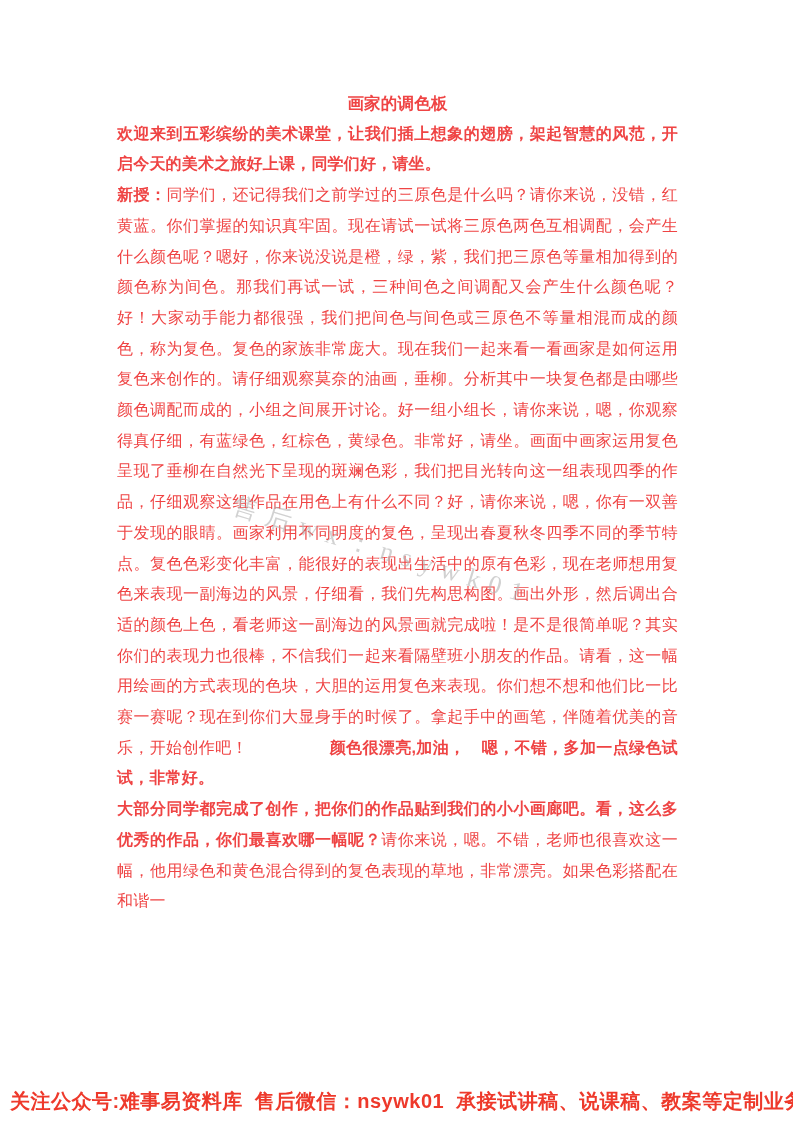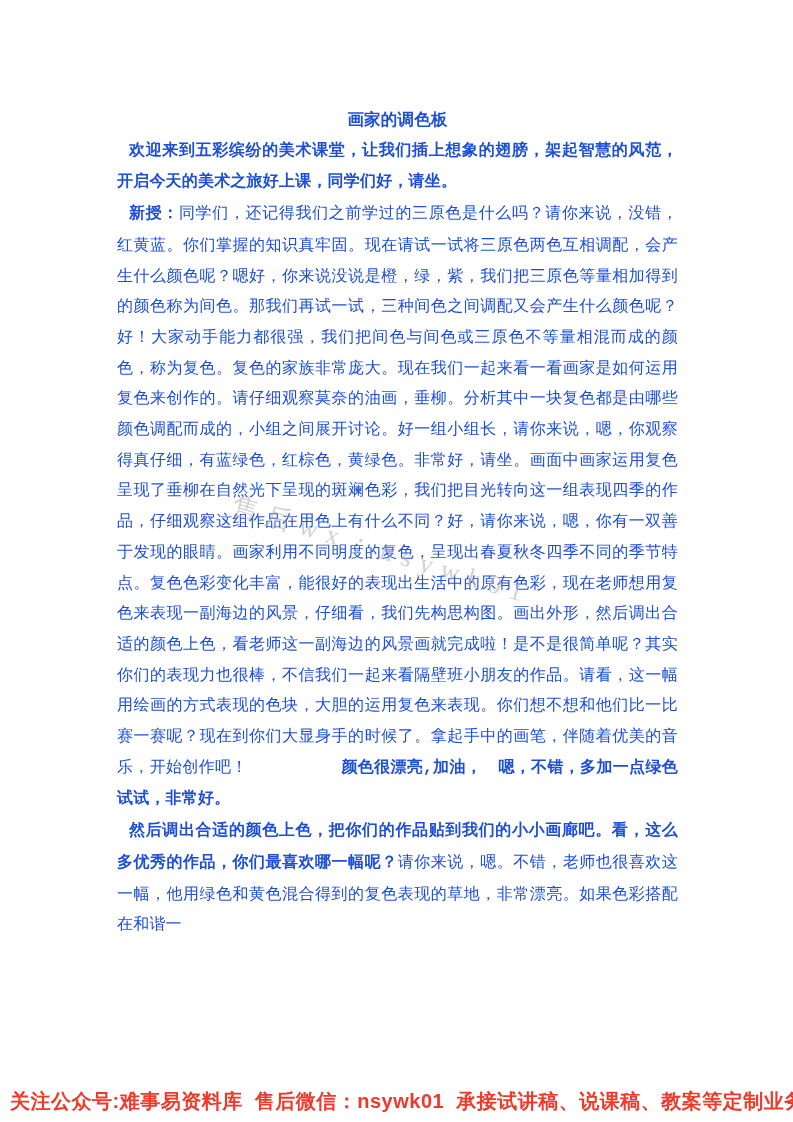--- a/index.html
+++ b/index.html
@@ -7,39 +7,38 @@
     width: 793px;
     height: 1122px;
     background: #ffffff;
     position: relative;
     overflow: hidden;
     font-family: "Liberation Serif", serif;
   }
   .doc {
     position: absolute;
     left: 117px;
-    top: 104px;
+    top: 88px;
     width: 561px;
     font-size: 16px;
     line-height: 30.7px;
     text-align: justify;
-    color: #1d4ed8;
+    color: #ef4444;
     letter-spacing: 0.2px;
   }
   .doc p { margin: 0; }
   .title {
     text-align: center;
     font-weight: 700;
     font-family: "Liberation Sans", sans-serif;
     font-size: 16.5px;
   }
   .b {
     font-weight: 700;
-    font-family: Liberation Mono, monospace;
-    margin-left: 12px;
+    font-family: Liberation Sans, sans-serif;
   }
   .watermark {
     position: absolute;
     left: 238px;
     top: 488px;
     transform: rotate(17deg);
     transform-origin: left top;
     font-size: 26px;
     letter-spacing: 9px;
     color: #b3b3b3;
@@ -61,18 +60,18 @@
     letter-spacing: 0.5px;
   }
 </style>
 </head>
 <body>
 
 <div class="doc">
   <p class="title">画家的调色板</p>
   <p><span class="b">欢迎来到五彩缤纷的美术课堂，让我们插上想象的翅膀，架起智慧的风范，开启今天的美术之旅好上课，同学们好，请坐。</span></p>
   <p><span class="b">新授：</span><span>同学们，还记得我们之前学过的三原色是什么吗？请你来说，没错，红黄蓝。你们掌握的知识真牢固。现在请试一试将三原色两色互相调配，会产生什么颜色呢？嗯好，你来说没说是橙，绿，紫，我们把三原色等量相加得到的颜色称为间色。那我们再试一试，三种间色之间调配又会产生什么颜色呢？好！大家动手能力都很强，我们把间色与间色或三原色不等量相混而成的颜色，称为复色。复色的家族非常庞大。现在我们一起来看一看画家是如何运用复色来创作的。请仔细观察莫奈的油画，垂柳。分析其中一块复色都是由哪些颜色调配而成的，小组之间展开讨论。好一组小组长，请你来说，嗯，你观察得真仔细，有蓝绿色，红棕色，黄绿色。非常好，请坐。画面中画家运用复色呈现了垂柳在自然光下呈现的斑斓色彩，我们把目光转向这一组表现四季的作品，仔细观察这组作品在用色上有什么不同？好，请你来说，嗯，你有一双善于发现的眼睛。画家利用不同明度的复色，呈现出春夏秋冬四季不同的季节特点。复色色彩变化丰富，能很好的表现出生活中的原有色彩，现在老师想用复色来表现一副海边的风景，仔细看，我们先构思构图。画出外形，然后调出合适的颜色上色，看老师这一副海边的风景画就完成啦！是不是很简单呢？其实你们的表现力也很棒，不信我们一起来看隔壁班小朋友的作品。请看，这一幅用绘画的方式表现的色块，大胆的运用复色来表现。你们想不想和他们比一比赛一赛呢？现在到你们大显身手的时候了。拿起手中的画笔，伴随着优美的音乐，开始创作吧！</span><span class="b">　　　　　颜色很漂亮,加油，　嗯，不错，多加一点绿色试试，非常好。</span></p>
-  <p><span class="b">然后调出合适的颜色上色，把你们的作品贴到我们的小小画廊吧。看，这么多优秀的作品，你们最喜欢哪一幅呢？</span><span>请你来说，嗯。不错，老师也很喜欢这一幅，他用绿色和黄色混合得到的复色表现的草地，非常漂亮。如果色彩搭配在和谐一</span></p>
+  <p><span class="b">大部分同学都完成了创作，把你们的作品贴到我们的小小画廊吧。看，这么多优秀的作品，你们最喜欢哪一幅呢？</span><span>请你来说，嗯。不错，老师也很喜欢这一幅，他用绿色和黄色混合得到的复色表现的草地，非常漂亮。如果色彩搭配在和谐一</span></p>
 </div>
 
 <div class="watermark">售后wx：nsywk01</div>
 
 <div class="footer">关注公众号:难事易资料库  售后微信：nsywk01  承接试讲稿、说课稿、教案等定制业务</div>
 
 </body></html>

